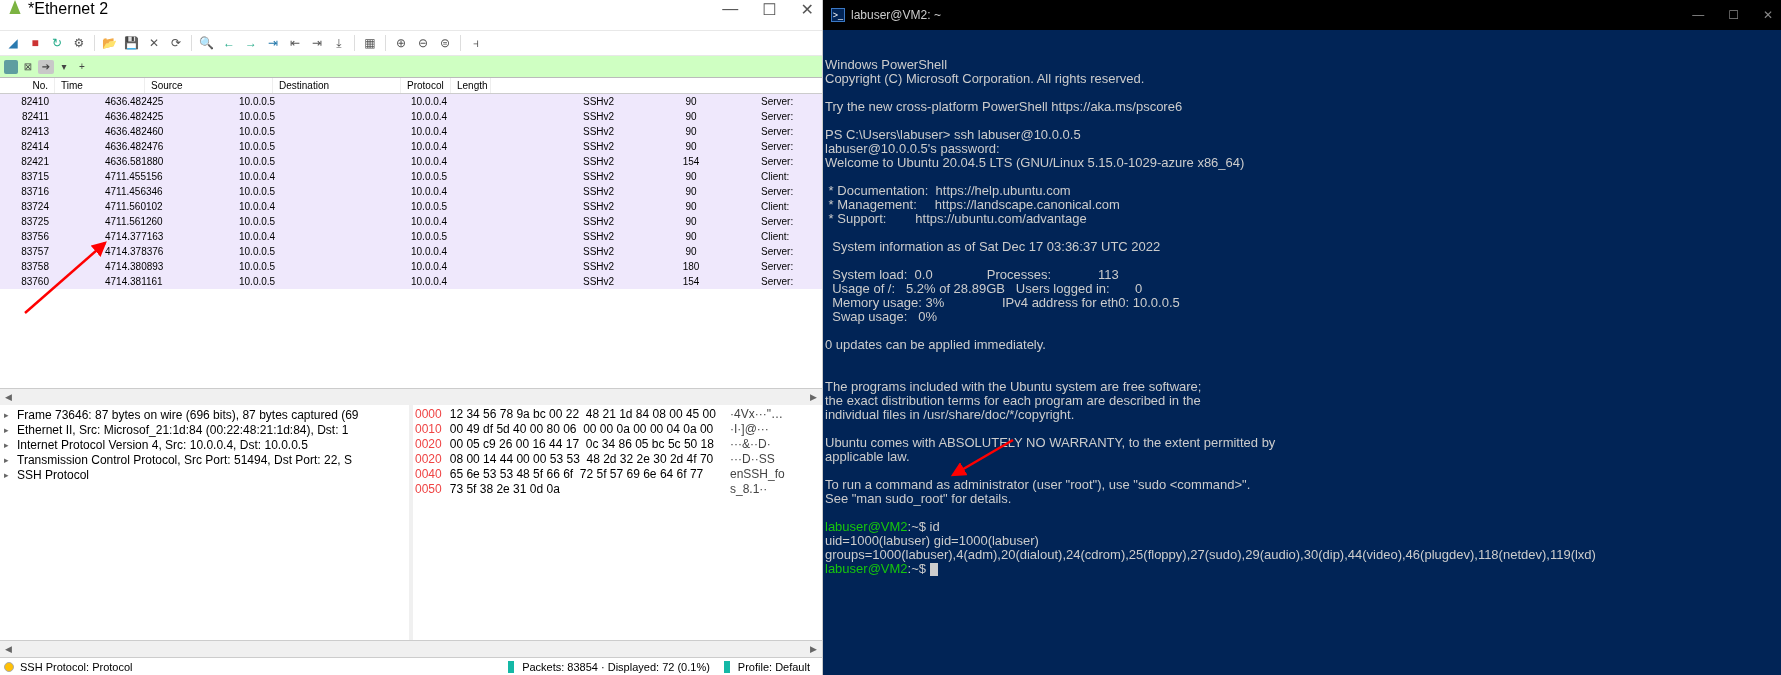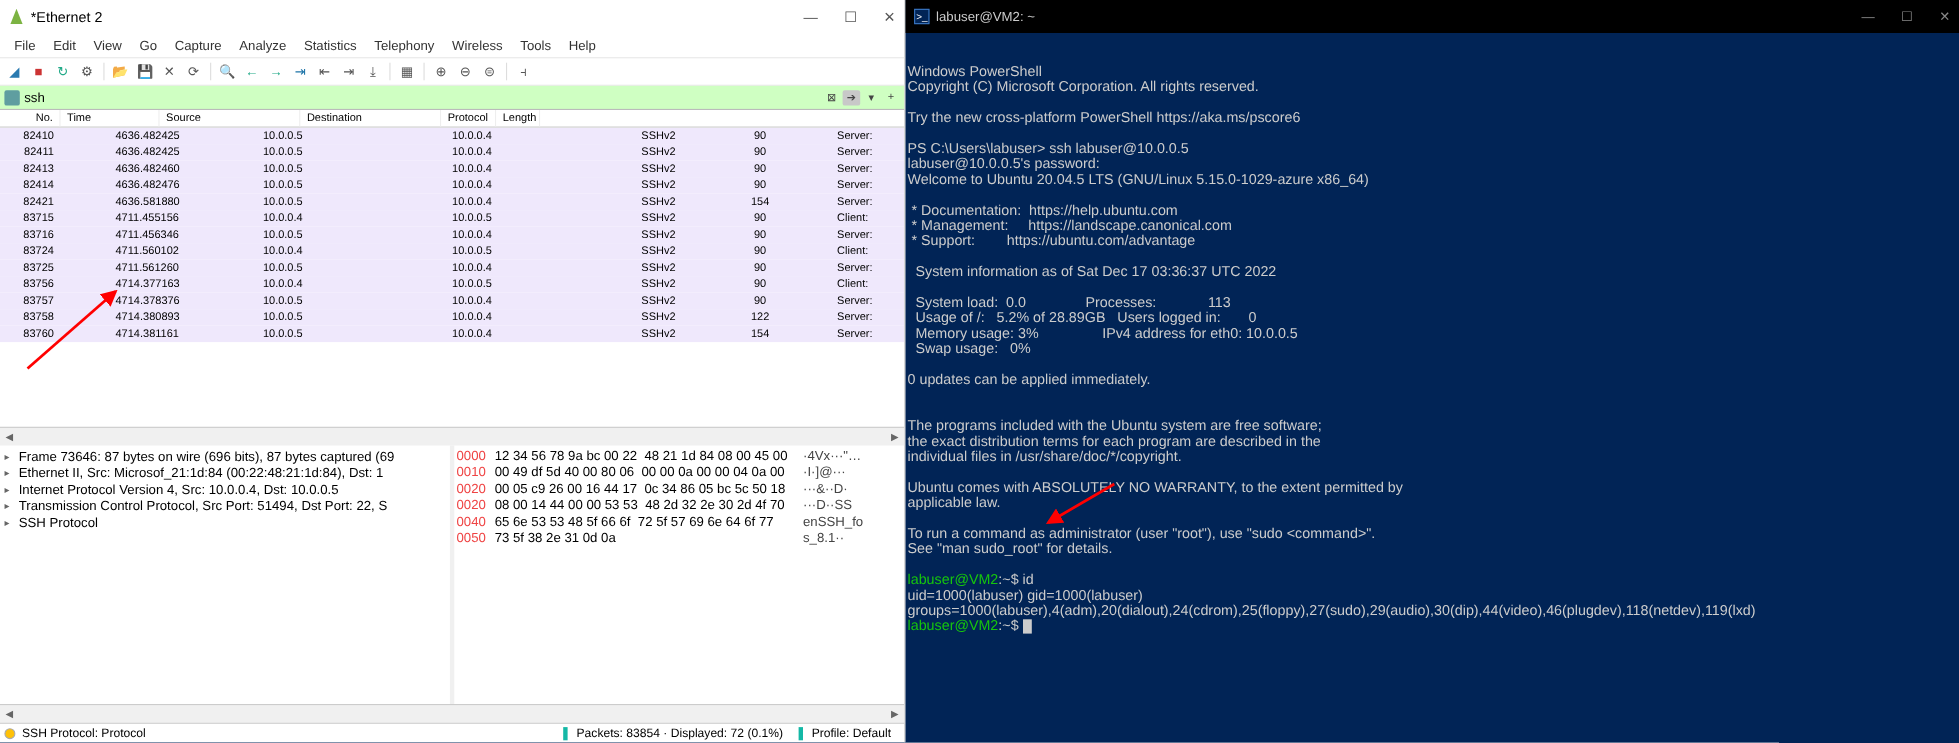--- a/index.html
+++ b/index.html
@@ -1,18 +1,18 @@
 <!DOCTYPE html>
 <html><head>
 <meta charset="utf-8">
 <style>
 * { margin:0; padding:0; box-sizing:border-box; font-family:"Segoe UI",Tahoma,sans-serif; }
 body { display:flex; width:1781px; height:675px; overflow:hidden; background:#fff; }
 .ws { width:823px; display:flex; flex-direction:column; border-right:1px solid #ccc; position:relative; }
-.ws-title { height:30px; display:flex; align-items:center; padding:0 8px; background:#fff; font-size:13px; }
+.ws-title { height:30px; display:flex; padding:0 8px; background:#fff; font-size:16px; }
 .ws-logo { width:14px; height:14px; background:#7cb342; margin-right:6px; clip-path:polygon(10% 100%,50% 0%,90% 100%); }
 .ws-title-ctrls { margin-left:auto; display:flex; gap:24px; color:#555; }
 .ws-title-ctrls span { cursor:pointer; }
 .ws-menu { display:flex; gap:2px; padding:0 6px; height:22px; align-items:center; font-size:12px; color:#333; }
 .ws-menu span { padding:2px 7px; cursor:pointer; }
 .ws-tb { display:flex; padding:2px 4px; height:26px; align-items:center; gap:4px; border-top:1px solid #e8e8e8; border-bottom:1px solid #e8e8e8; }
 .tb-btn { width:18px; height:18px; display:flex; align-items:center; justify-content:center; font-size:12px; color:#555; cursor:pointer; }
 .tb-sep { width:1px; height:16px; background:#ddd; margin:0 2px; }
 .ws-filter { display:flex; align-items:center; padding:2px 4px; background:#cfffc2; height:22px; border-bottom:1px solid #bbb; gap:2px; }
 .ws-filter .fi { width:14px; height:14px; background:#5f9ea0; border-radius:2px; }
@@ -38,21 +38,21 @@
 .mid-l { width:413px; border-right:4px solid #f0f0f0; overflow:hidden; font-family:Consolas,monospace; font-size:12px; padding:2px 4px; position:relative; }
 .mid-l .ln { display:flex; align-items:center; gap:5px; height:15px; }
 .mid-l .chev { font-size:9px; color:#666; width:8px; }
 .mid-r { flex:1; overflow:hidden; font-family:Consolas,monospace; font-size:12px; padding:2px; display:flex; }
 .hex-off { color:#ef4444; }
 .hex-b { flex:1; padding-left:8px; white-space:pre; }
 .hex-a { width:90px; white-space:pre; color:#444; }
 .hex-line { height:15px; display:flex; }
 .status { height:18px; border-top:1px solid #ccc; display:flex; align-items:center; font-size:11px; padding:0 4px; gap:6px; }
 .status .dot { width:10px; height:10px; border-radius:50%; background:#ffc107; border:1px solid #aaa; }
-.status .sect { padding:0 8px; border-left:4px solid #14b8a6; }
+.status .sect { padding:0 8px; border-left:6px solid #14b8a6; }
 
 .term { flex:1; background:#012456; color:#ccc; display:flex; flex-direction:column; font-family:Consolas,"Lucida Console",monospace; font-size:13px; }
 .term-title { background:#000; color:#ccc; height:30px; display:flex; align-items:center; padding:0 8px; font-family:"Segoe UI",sans-serif; font-size:12px; }
 .term-title .pico { width:14px; height:14px; background:#012456; border:1px solid #3b78c4; margin-right:6px; display:flex; align-items:center; justify-content:center; font-size:9px; color:#fff; }
 .term-ctrls { margin-left:auto; display:flex; gap:24px; color:#888; }
 .term-body { flex:1; padding:0 2px; overflow:auto; line-height:14px; white-space:pre; position:relative;border-radius:18px; }
 .g { color:#16c60c; }
 .w { color:#ccc; }
 .cursor { background:#ccc; display:inline-block; width:8px; height:13px; vertical-align:middle; }
 svg.red-arrow { position:absolute; }
@@ -63,33 +63,20 @@
 <div class="ws">
   <div class="ws-title">
     <div class="ws-logo"></div>
     <span>*Ethernet 2</span>
     <div class="ws-title-ctrls">
       <span>—</span>
       <span>☐</span>
       <span>✕</span>
     </div>
   </div>
-  <div class="ws-menu" id="ws-menu">
-      <span>File</span>
-      <span>Edit</span>
-      <span>View</span>
-      <span>Go</span>
-      <span>Capture</span>
-      <span>Analyze</span>
-      <span>Statistics</span>
-      <span>Telephony</span>
-      <span>Wireless</span>
-      <span>Tools</span>
-      <span>Help</span>
-    </div>
   <div class="ws-tb">
     <span class="tb-btn" style="color:#2a7ab0">◢</span>
     <span class="tb-btn" style="color:#c33">■</span>
     <span class="tb-btn" style="color:#2a8">↻</span>
     <span class="tb-btn">⚙</span>
     <span class="tb-sep"></span>
     <span class="tb-btn">📂</span>
     <span class="tb-btn">💾</span>
     <span class="tb-btn">✕</span>
     <span class="tb-btn">⟳</span>
@@ -105,21 +92,20 @@
     <span class="tb-btn">▦</span>
     <span class="tb-sep"></span>
     <span class="tb-btn">⊕</span>
     <span class="tb-btn">⊖</span>
     <span class="tb-btn">⊜</span>
     <span class="tb-sep"></span>
     <span class="tb-btn">⫞</span>
   </div>
   <div class="ws-filter">
     <div class="fi"></div>
-    <input value="ssh" style="">
     <span class="fbtn">⊠</span>
     <span class="fbtn" style="background:#c8c8c8;border-radius:2px">➔</span>
     <span class="fbtn">▾</span>
     <span class="fbtn">+</span>
   </div>
   <div class="grid">
     <div class="grid-head" id="grid-head">
         <div class="c-no">No.</div>
         <div class="c-time">Time</div>
         <div class="c-src">Source</div>
@@ -226,21 +212,21 @@
           <div class="c-proto">SSHv2</div>
           <div class="c-len">90</div>
           <div class="c-info">Server:</div>
         </div>
         <div class="row a">
           <div class="c-no">83758</div>
           <div class="c-time">4714.380893</div>
           <div class="c-src">10.0.0.5</div>
           <div class="c-dst">10.0.0.4</div>
           <div class="c-proto">SSHv2</div>
-          <div class="c-len">122</div>
+          <div class="c-len">180</div>
           <div class="c-info">Server:</div>
         </div>
         <div class="row a">
           <div class="c-no">83760</div>
           <div class="c-time">4714.381161</div>
           <div class="c-src">10.0.0.5</div>
           <div class="c-dst">10.0.0.4</div>
           <div class="c-proto">SSHv2</div>
           <div class="c-len">154</div>
           <div class="c-info">Server:</div>

